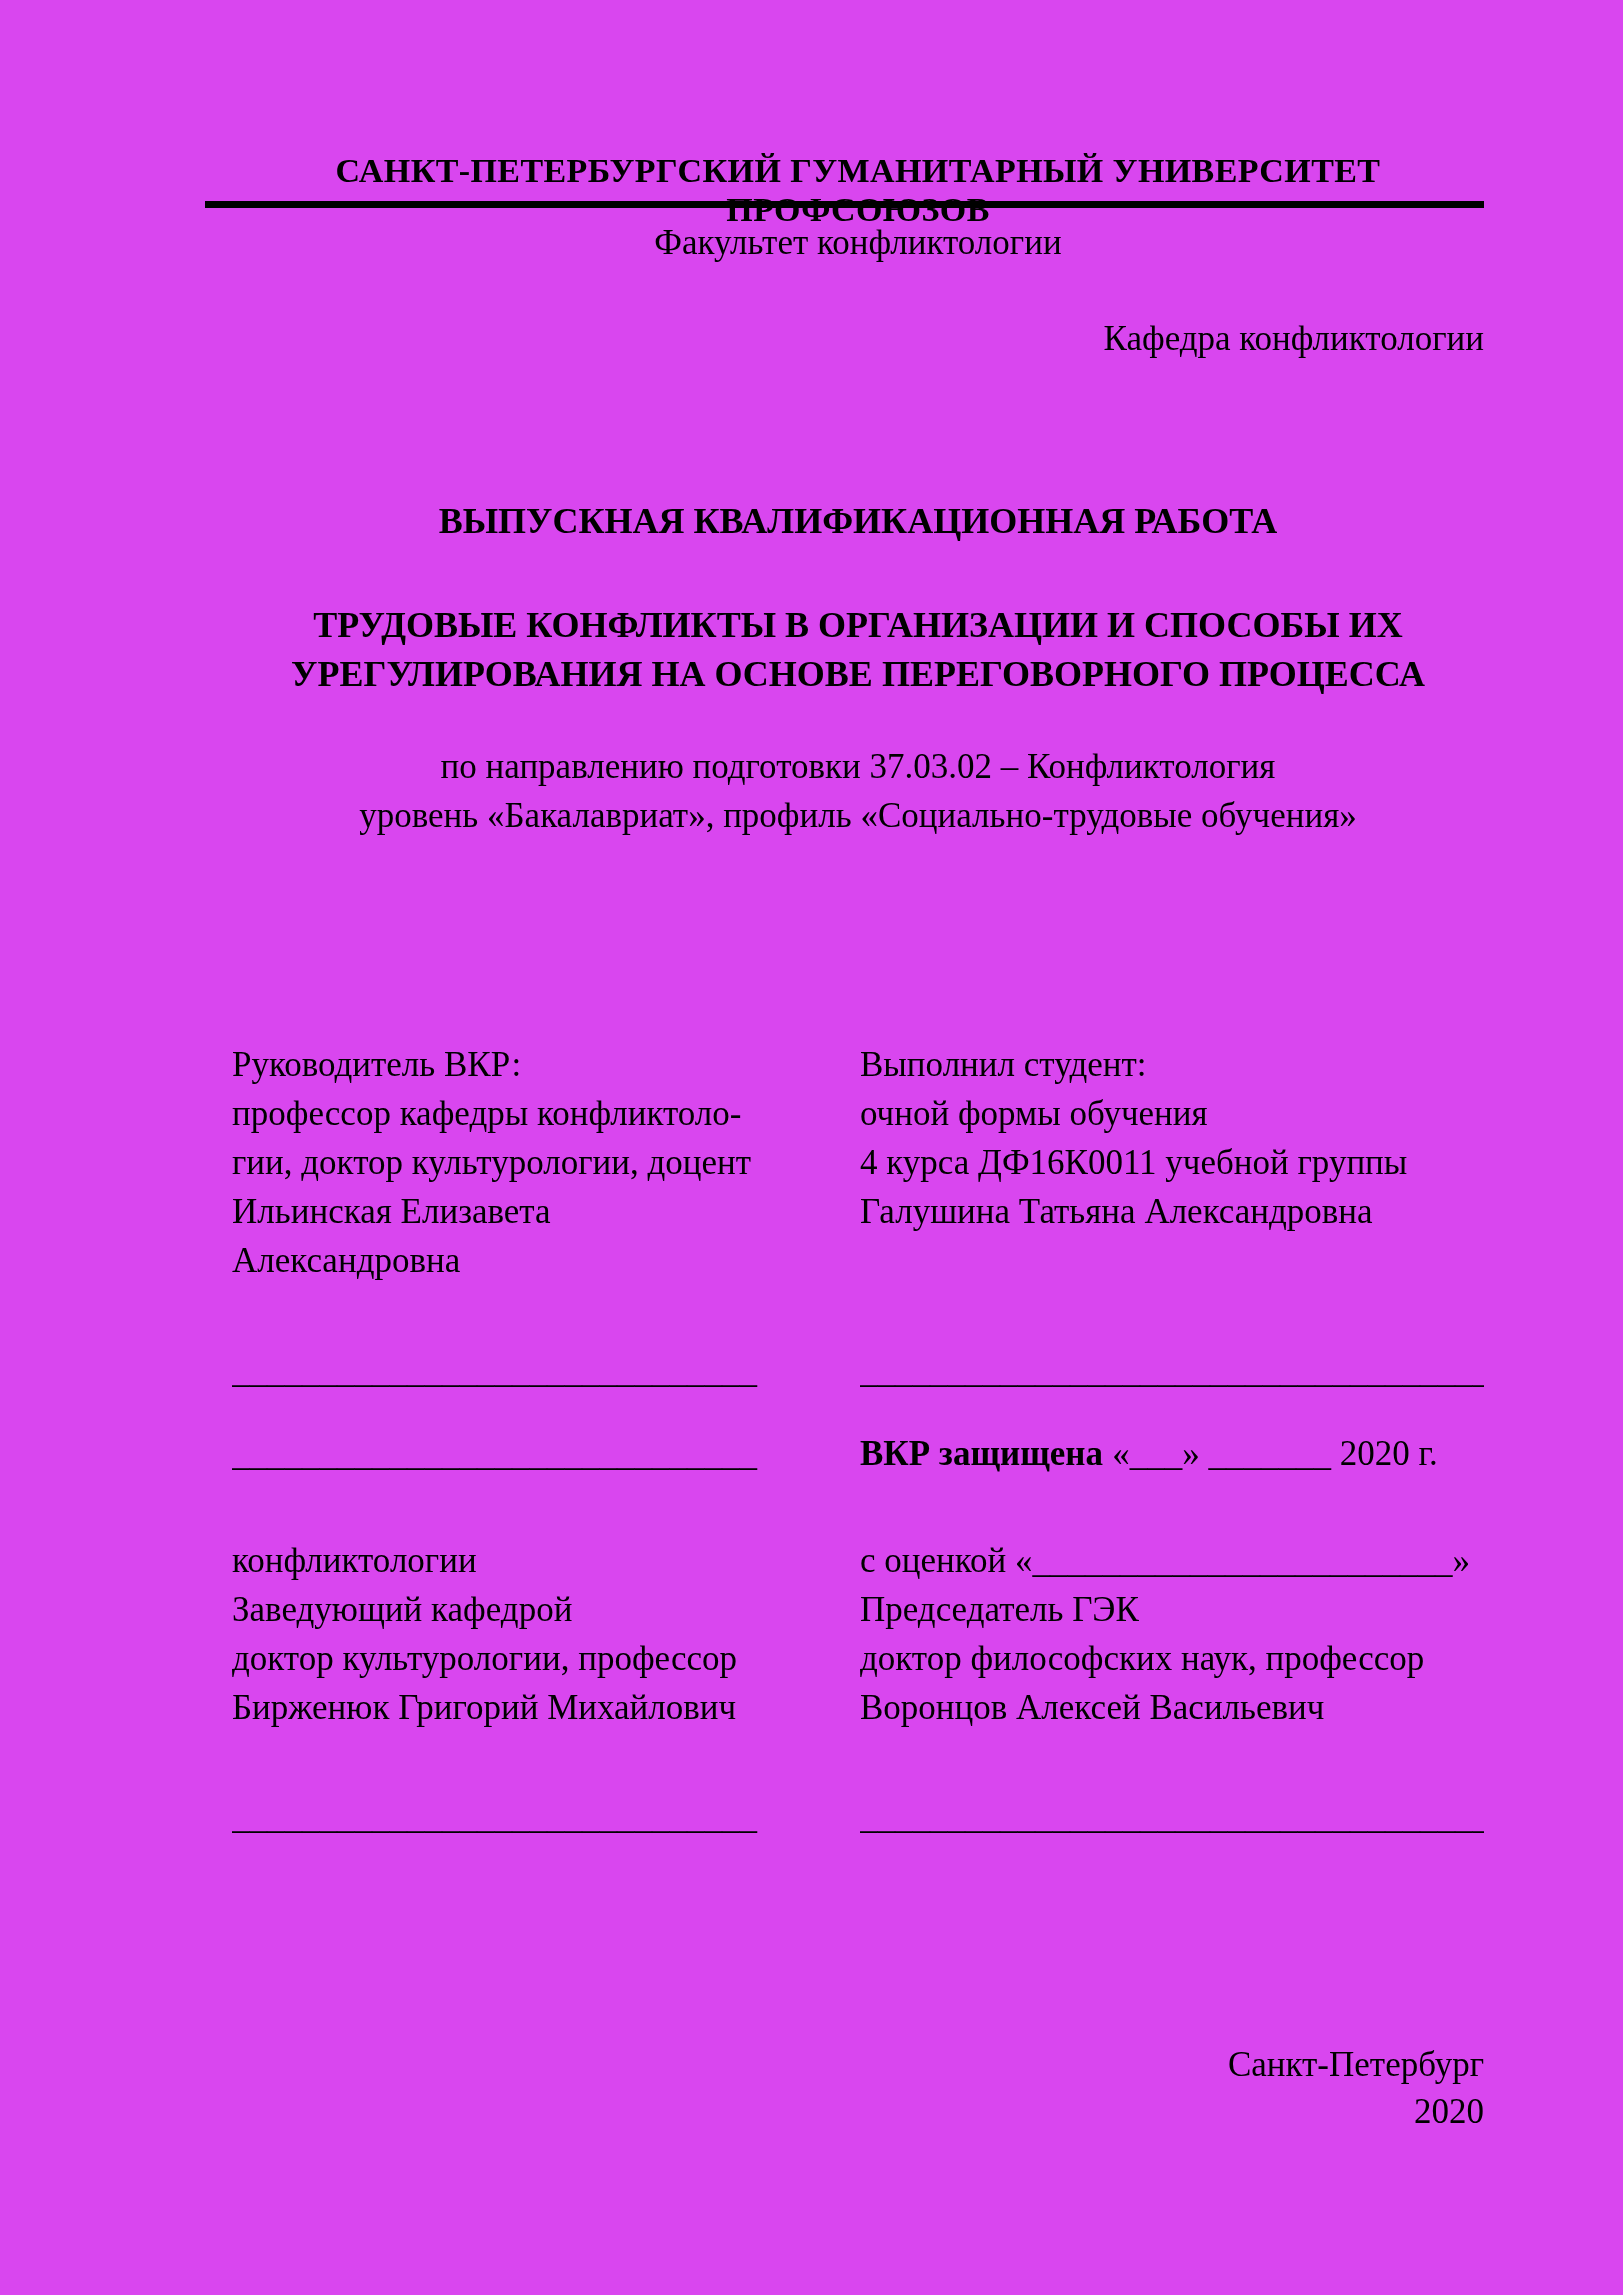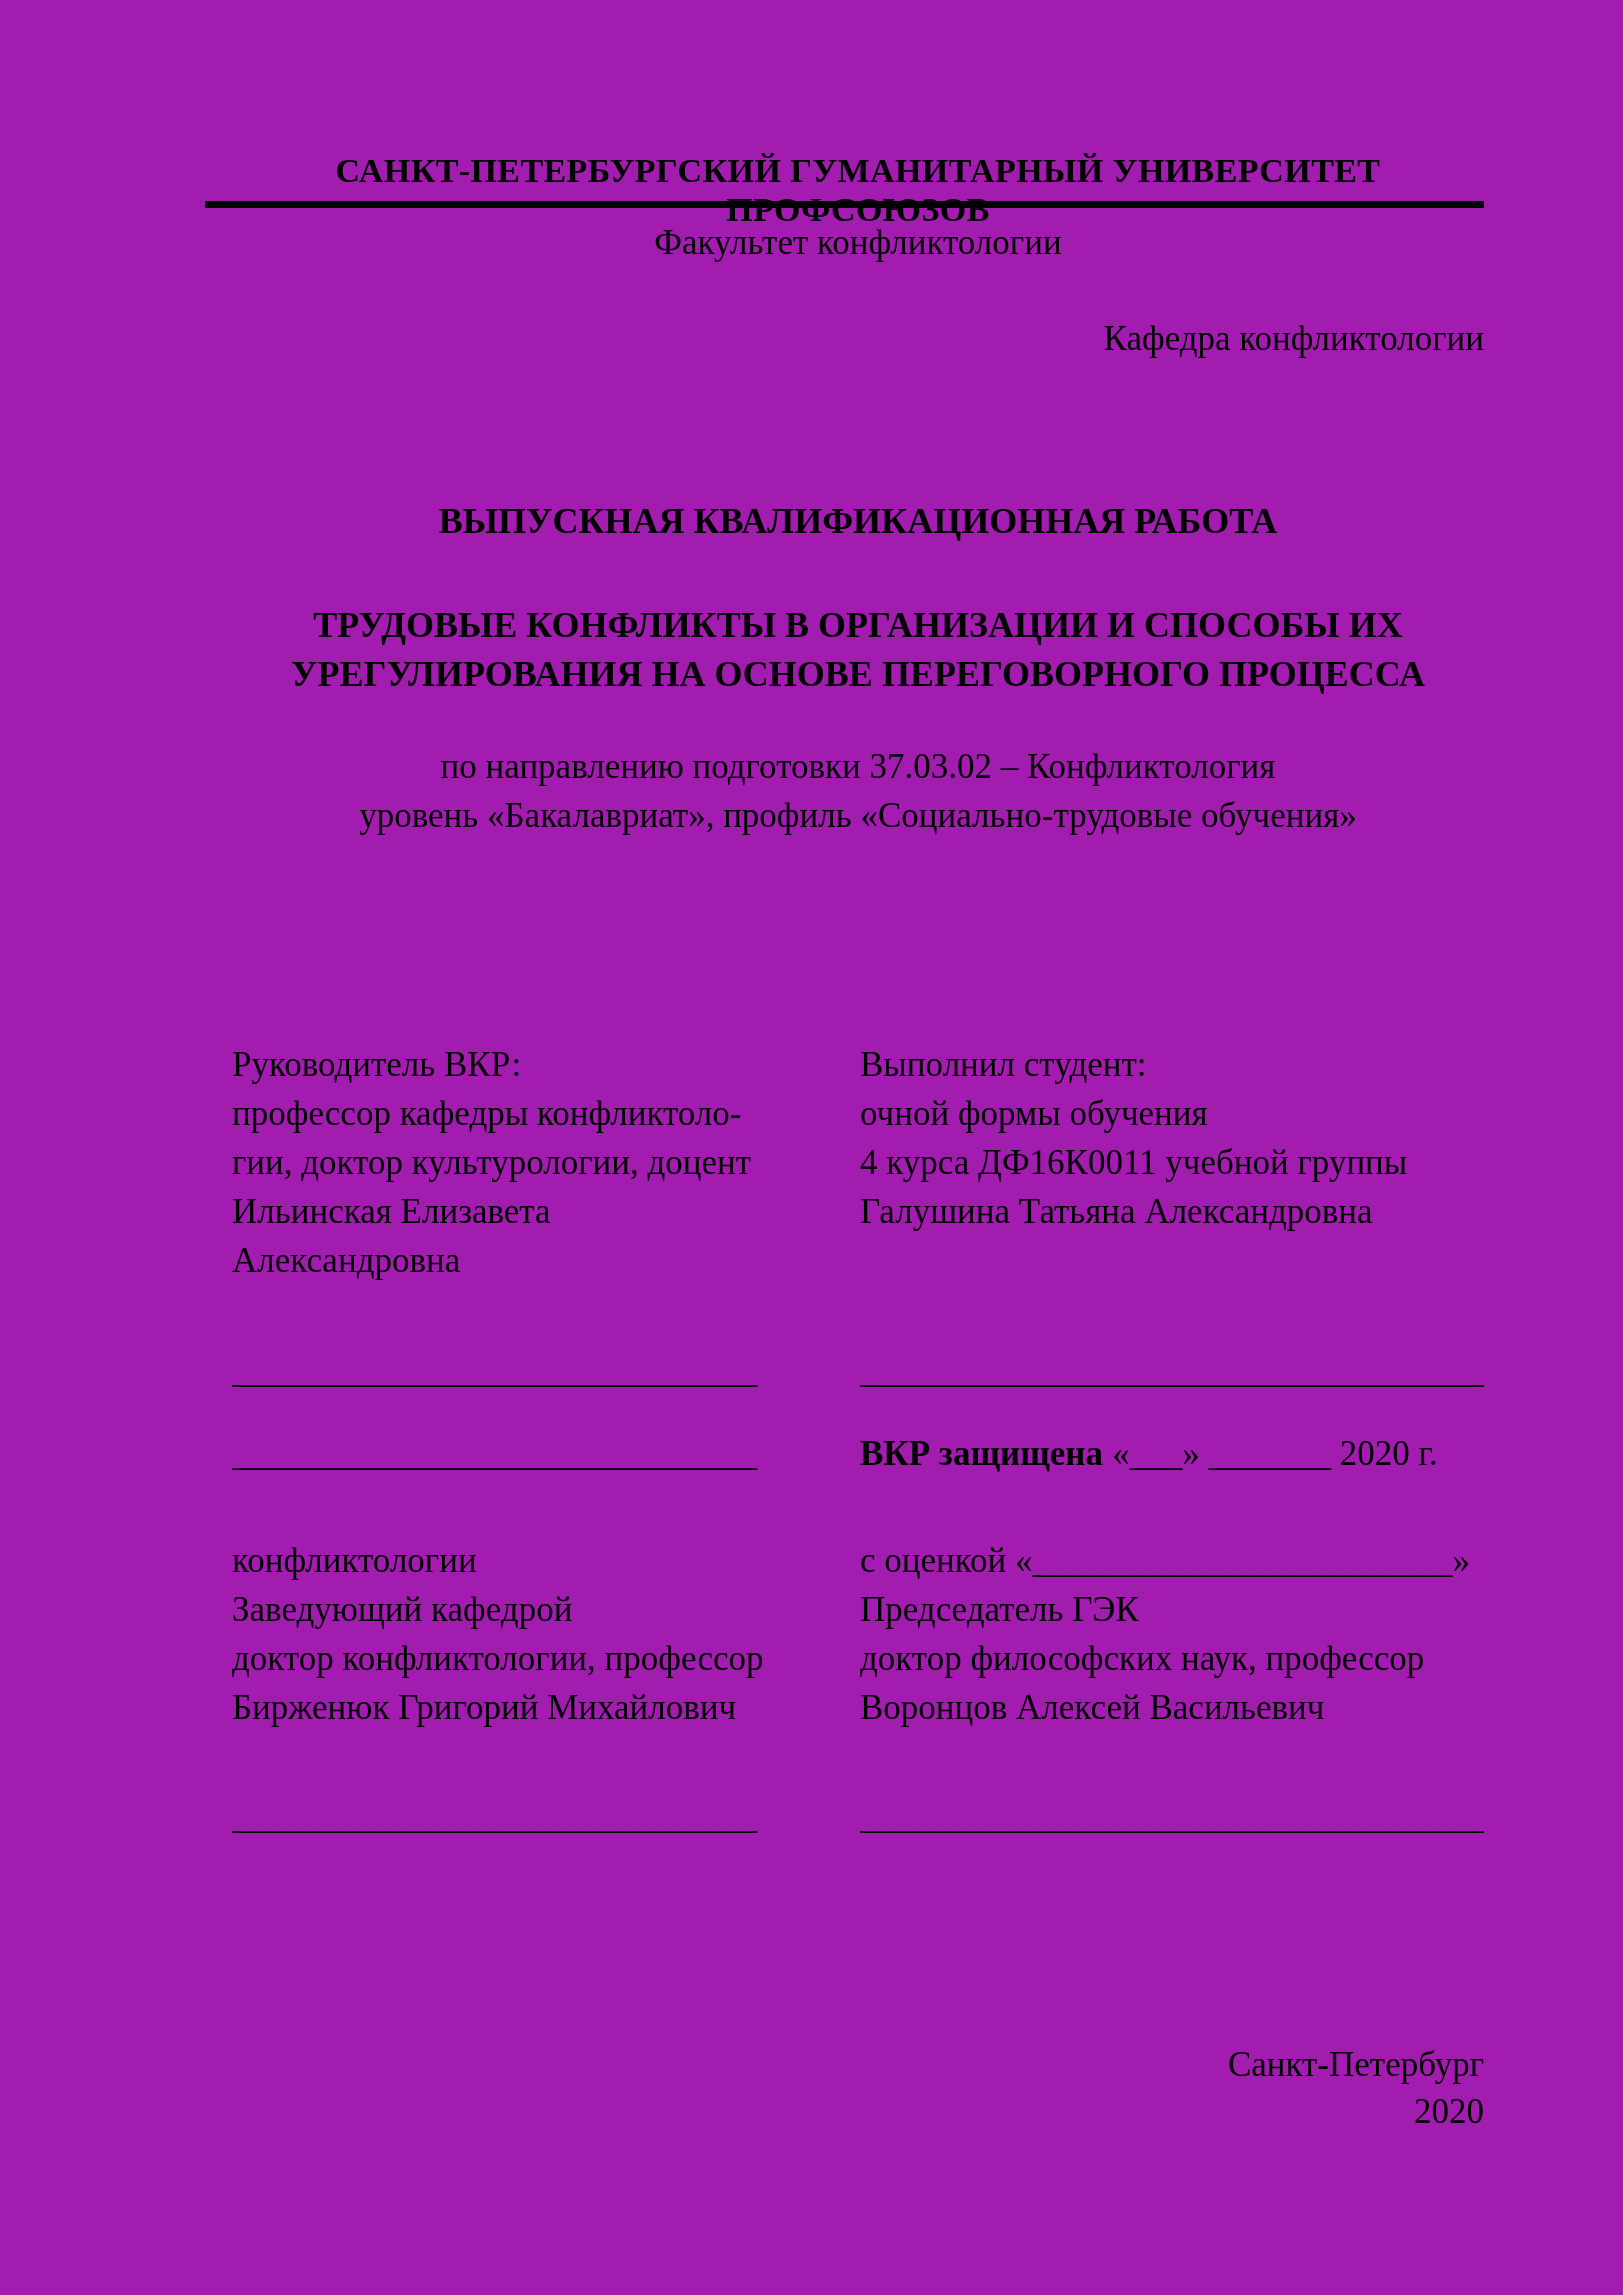--- a/index.html
+++ b/index.html
@@ -1,20 +1,20 @@
 <!DOCTYPE html>
 <html style="font-size:12.6px"><head>
 <meta charset="utf-8">
 <style>
   html, body { margin: 0; padding: 0; background: #ffffff; }
   .page {
     position: relative;
     width: 1623px;
     height: 2295px;
-    background: #a21caf;
+    background: #d946ef;
     color: #000000;
     font-family: "Liberation Serif", "DejaVu Serif", serif;
     font-size: 35px;
     overflow: hidden;
   }
   .content {
     position: absolute;
     left: 232px;
     width: 1252px;
     top: 0;
@@ -101,21 +101,21 @@
     <div class="col col-right sig" style="top:1346px">____________________________________</div>
 
     <div class="col col-left sig" style="top:1429px">______________________________</div>
     <div class="col col-right" style="top:1429px">
       <span class="defense-prefix">ВКР защищена</span><span>«___» _______ 2020 г.</span>
     </div>
 
     <div class="col col-left" style="top:1536px">
       <div>конфликтологии</div>
       <div>Заведующий кафедрой</div>
-      <div>доктор конфликтологии, профессор</div>
+      <div>доктор культурологии, профессор</div>
       <div>Бирженюк Григорий Михайлович</div>
     </div>
 
     <div class="col col-right" style="top:1536px">
       <div class="sig">с оценкой «________________________»</div>
       <div>Председатель ГЭК</div>
       <div>доктор философских наук, профессор</div>
       <div>Воронцов Алексей Васильевич</div>
     </div>
 

